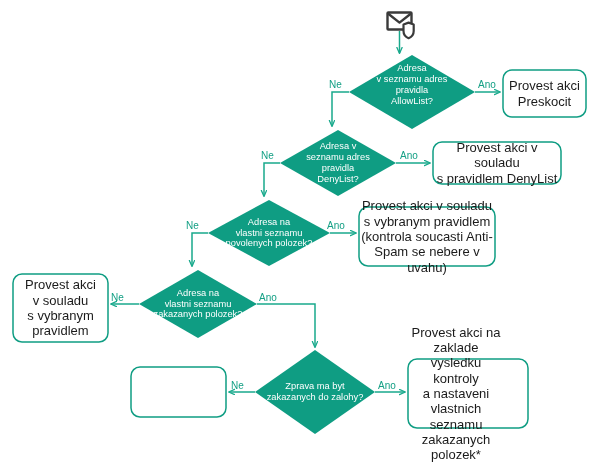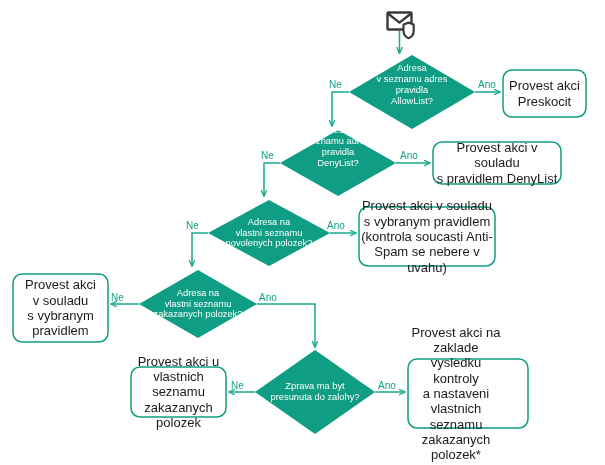--- a/index.html
+++ b/index.html
@@ -112,55 +112,52 @@
     <rect x="131" y="367" width="95" height="50" rx="9" ry="9" fill="#ffffff" stroke="#0F9D83" stroke-width="1.5"></rect>
 
     <rect x="408" y="359" width="120" height="69" rx="9" ry="9" fill="#ffffff" stroke="#0F9D83" stroke-width="1.5"></rect>
   </svg>
 
   <div class="node-text diamond-text" style="left:355px; top:50px; width:114px; height:70px;">Adresa
 v seznamu adres
 pravidla
 AllowList?</div>
 
-  <div class="node-text diamond-text" style="left:287px; top:116px; width:102px; height:62px;">Adresa v
+  <div class="node-text diamond-text" style="left:287px; top:132px; width:102px; height:62px;">Adresa v
 seznamu adres
 pravidla
 DenyList?</div>
 
   <div class="node-text diamond-text" style="left:211px; top:207px; width:116px; height:52px;">Adresa na
 vlastni seznamu
 povolenych polozek?</div>
 
   <div class="node-text diamond-text" style="left:141px; top:278px; width:114px; height:52px;">Adresa na
 vlastni seznamu
 zakazanych polozek?</div>
 
   <div class="node-text diamond-text" style="left:258px; top:372px; width:114px; height:40px;">Zprava ma byt
-presunuta do zalohy?</div>
+zakazanych do zalohy?</div>
 
   <div class="node-text box-text" style="left:503px; top:70px; width:83px; height:47px;">Provest akci
 Preskocit</div>
 
   <div class="node-text box-text" style="left:433px; top:142px; width:128px; height:42px;">Provest akci v souladu
 s pravidlem DenyList</div>
 
   <div class="node-text box-text" style="left:359px; top:207px; width:136px; height:59px;">Provest akci v souladu
 s vybranym pravidlem
 (kontrola soucasti Anti-
 Spam se nebere v uvahu)</div>
 
   <div class="node-text box-text" style="left:13px; top:274px; width:95px; height:68px;">Provest akci
 v souladu
 s vybranym
 pravidlem</div>
 
-  <div class="node-text box-text" style="left:131px; top:367px; width:95px; height:50px;">Provest akci u
-vlastnich seznamu
-zakazanych polozek</div>
 
   <div class="node-text box-text" style="left:408px; top:359px; width:96px; height:69px;">Provest akci na zaklade
 vysledku kontroly
 a nastaveni vlastnich
 seznamu zakazanych
 polozek*</div>
 
   <div class="edge-label" style="left:478px; top:79px;">Ano</div>
   <div class="edge-label" style="left:329px; top:79px;">Ne</div>
 

